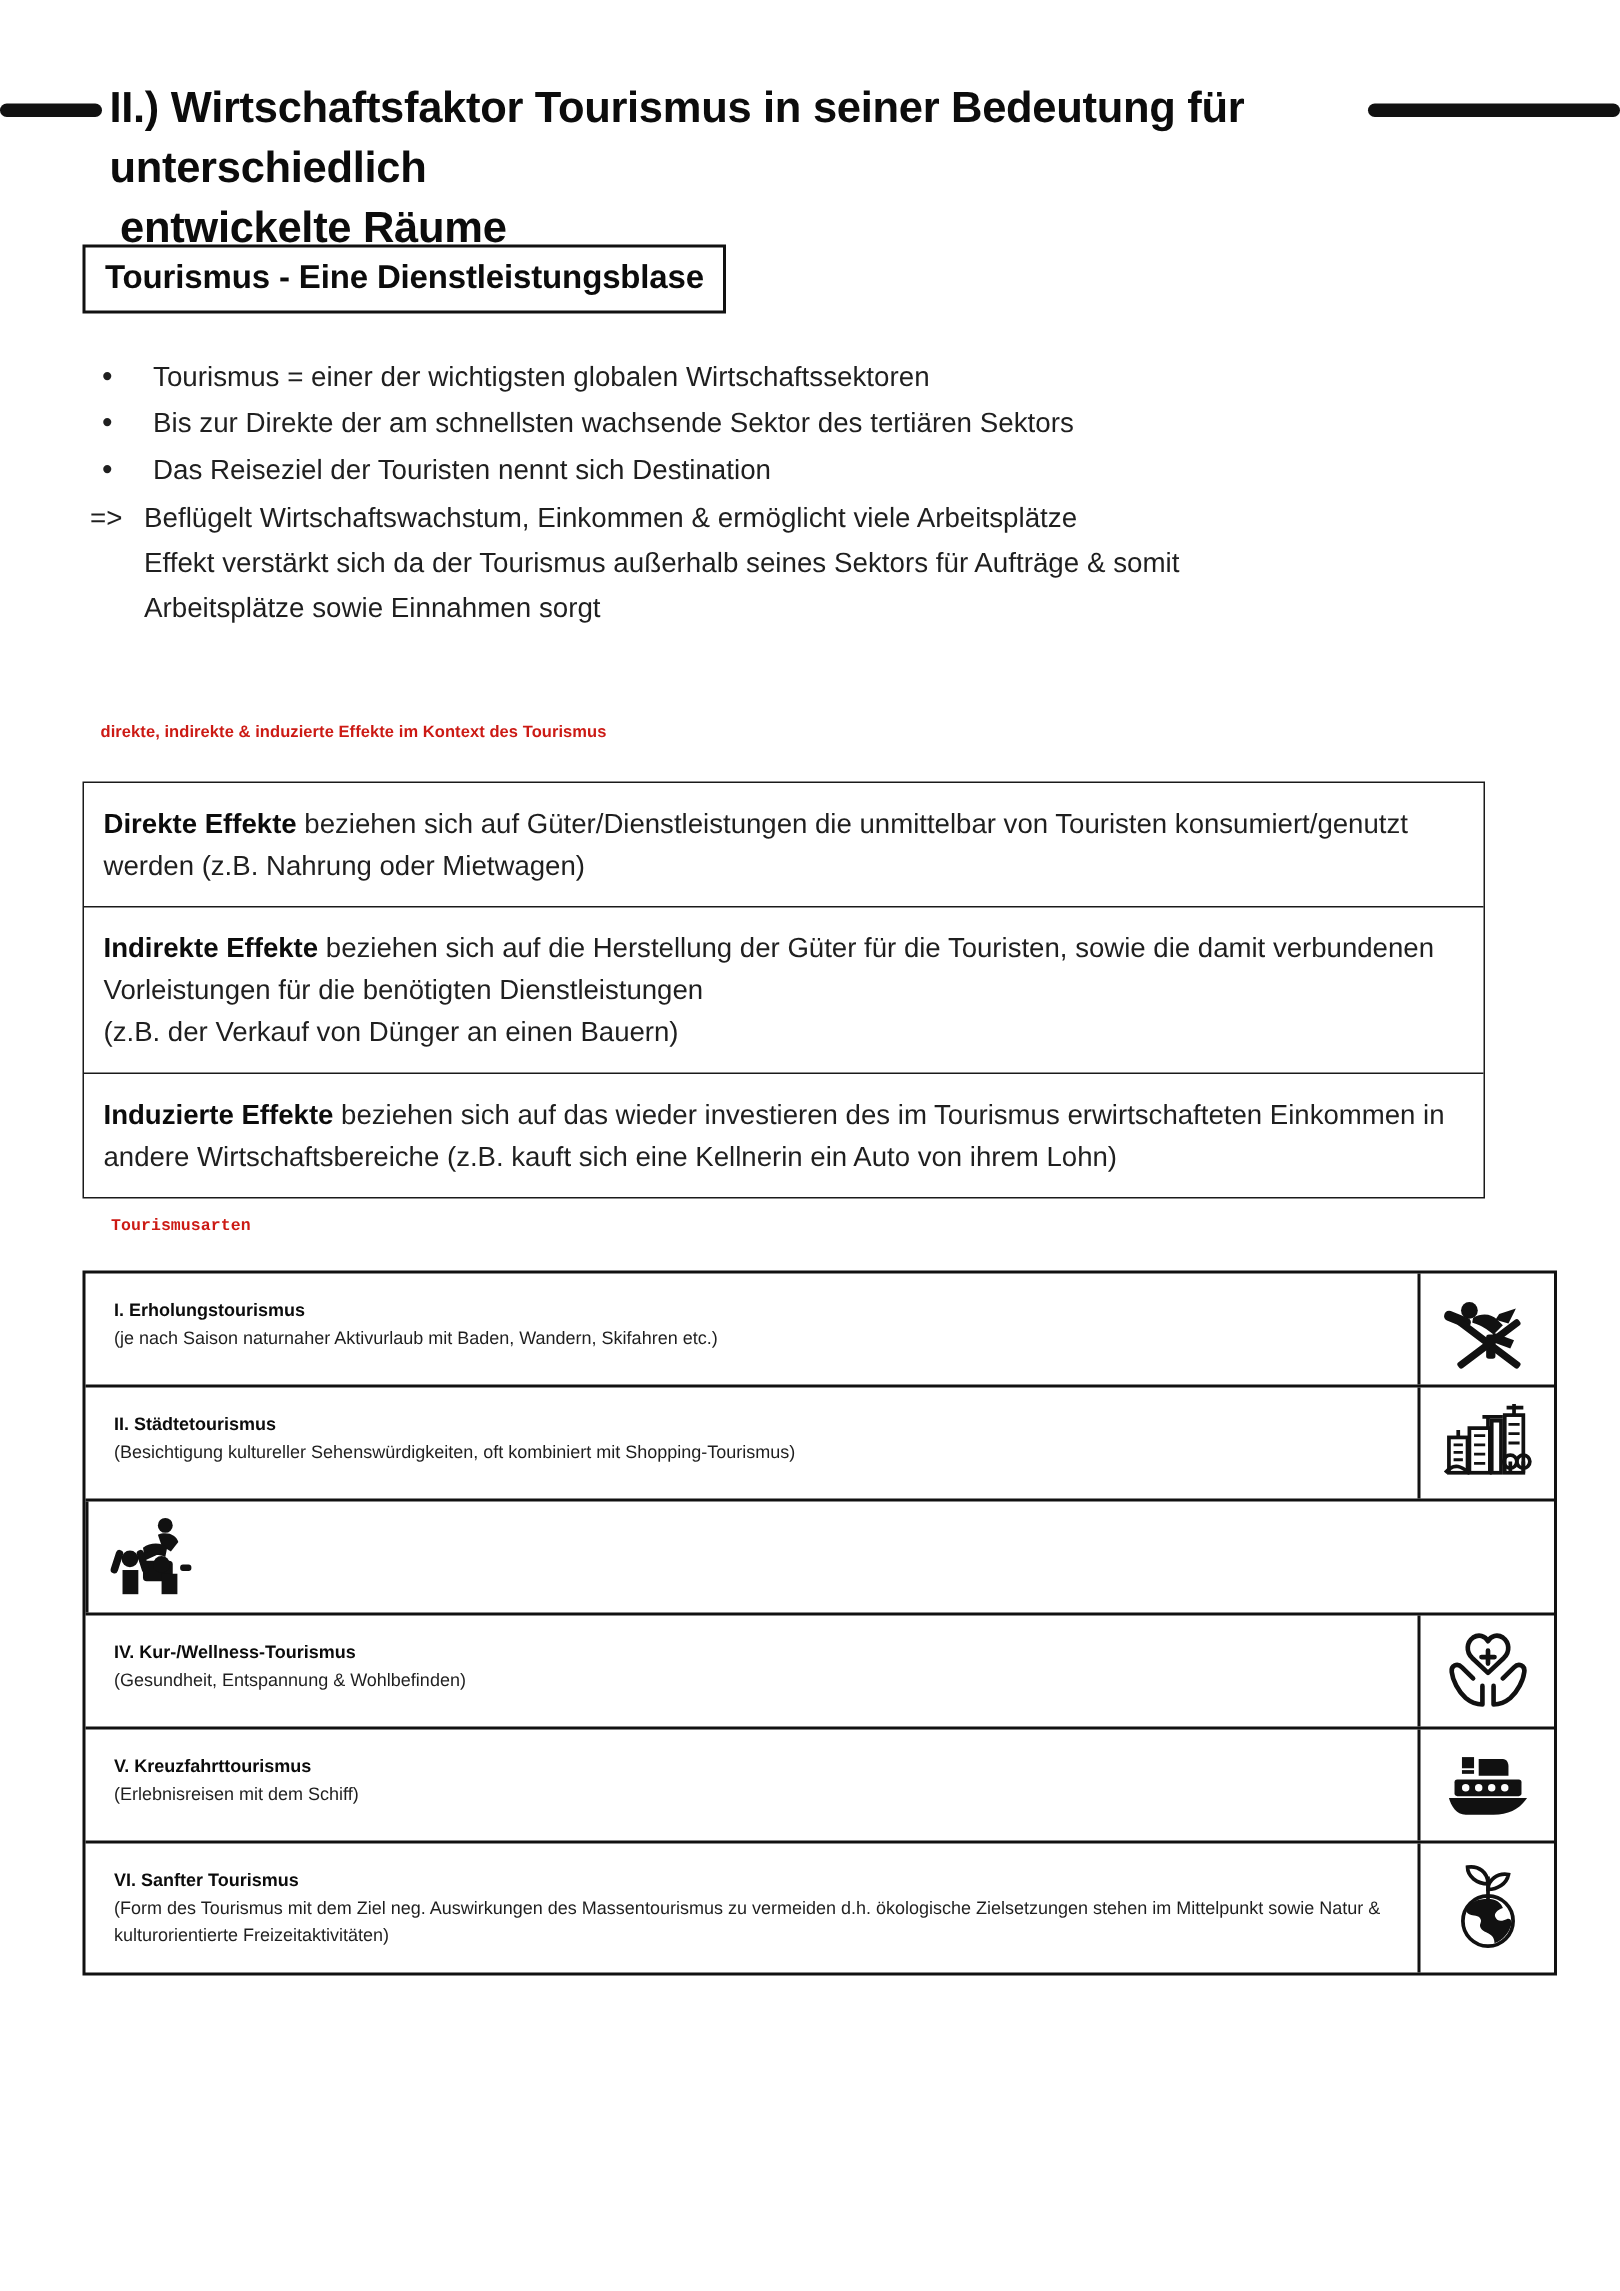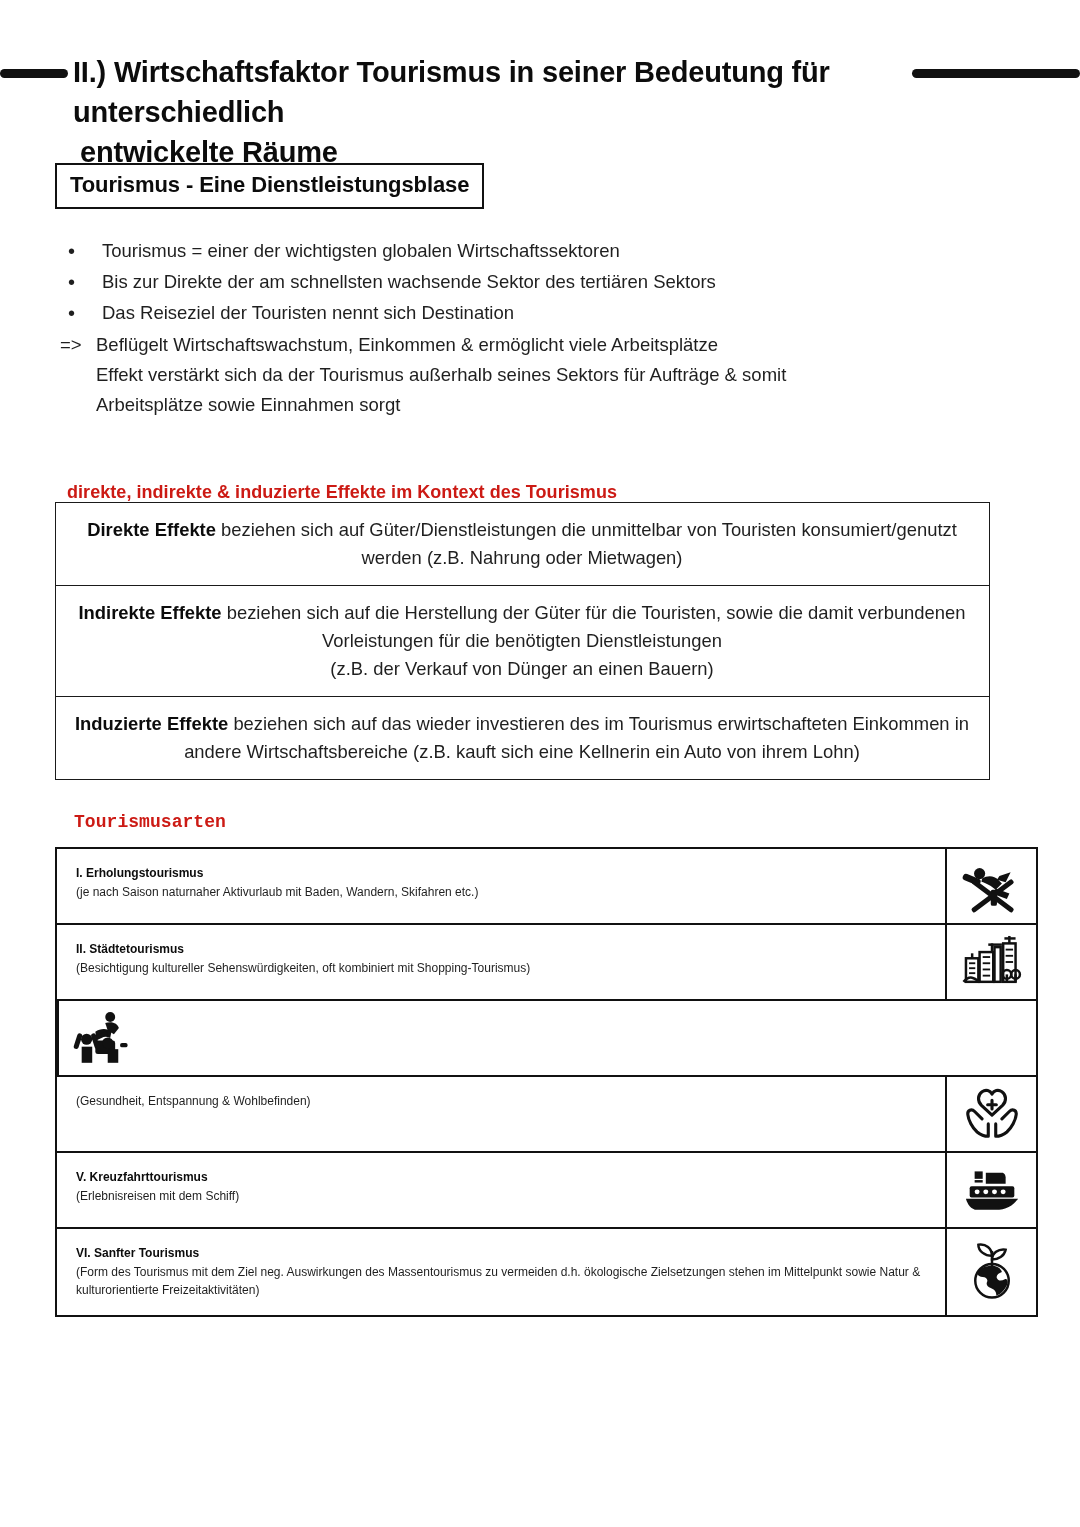--- a/index.html
+++ b/index.html
@@ -83,36 +83,35 @@
   .arrow-mark {
     width: 36px; flex: 0 0 36px;
     font-size: 18.5px;
   }
   .arrow-body { flex: 1 1 auto; }
   .arrow-cont { padding-left: 36px; }
 
   
   .red-head {
     position: absolute;
-    font-size: 18px;
+    font-size: 11px;
     font-weight: bold;
     color: #cc1a14;
     letter-spacing: 0.05px;
   }
   #redhead-effekte { top: 482px; left: 67px; }
   #redhead-arten  { top: 812px; left: 74px; font-family: Liberation Mono, monospace; }
 
   
   .effects-table {
     position: absolute;
-    top: 502px; left: 55px;
+    top: 521px; left: 55px;
     width: 935px;
     border: 1.5px solid #1a1a1a;
     background: #fff;
-    text-align: center;
   }
   .eff-row {
     padding: 13px 14px 13px 13px;
     font-size: 18.4px;
     line-height: 1.52;
     color: #1f1f1f;
   }
   .eff-row + .eff-row { border-top: 1.5px solid #1a1a1a; }
   .eff-row b { font-weight: bold; color: #0c0c0c; }
 
@@ -273,20 +272,21 @@
           <rect x="4" y="42" width="8" height="26" rx="4" transform="rotate(18 8 55)"></rect>
           <rect x="32" y="42" width="8" height="26" rx="4" transform="rotate(-18 36 55)"></rect>
           <rect x="56" y="68" width="17" height="22"></rect>
           <rect x="76" y="58" width="12" height="7" rx="3"></rect>
         </svg>
       </div>
     </div>
 
     <div class="art-row">
       <div class="art-text">
+        <span class="t-title">IV. Kur-/Wellness-Tourismus</span>
         <span class="t-desc">(Gesundheit, Entspannung &amp; Wohlbefinden)</span>
       </div>
       <div class="art-icon">
         <svg viewBox="0 0 100 100" fill="none" stroke="#111" stroke-width="5" stroke-linejoin="round" stroke-linecap="round">
           <path d="M50 52 L33 36 C26 29 27 19 34 14 C40 10 47 12 50 18 C53 12 60 10 66 14 C73 19 74 29 67 36 Z"></path>
           <path d="M50 28 L50 42 M43 35 L57 35" stroke-width="5"></path>
           <path d="M34 58 L22 46 C17 41 10 44 11 51 C12 60 18 72 26 79 C32 84 38 86 44 86 L44 66"></path>
           <path d="M66 58 L78 46 C83 41 90 44 89 51 C88 60 82 72 74 79 C68 84 62 86 56 86 L56 66"></path>
         </svg>
       </div>

